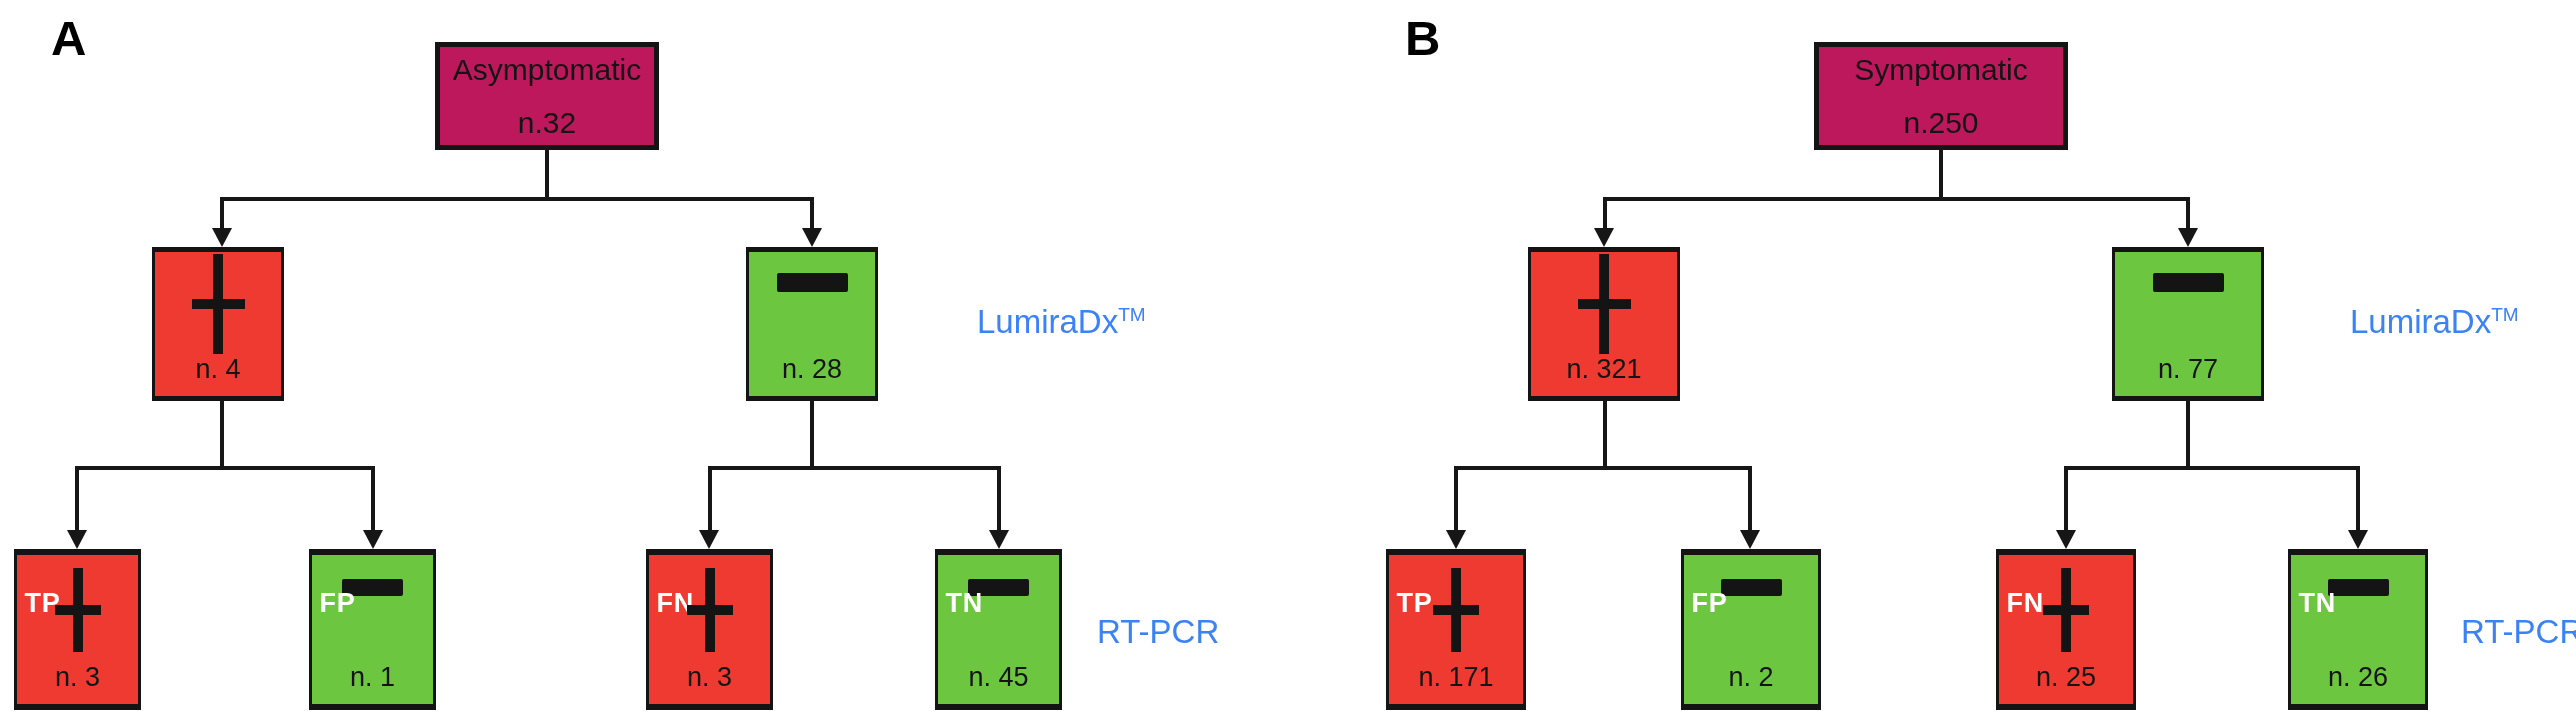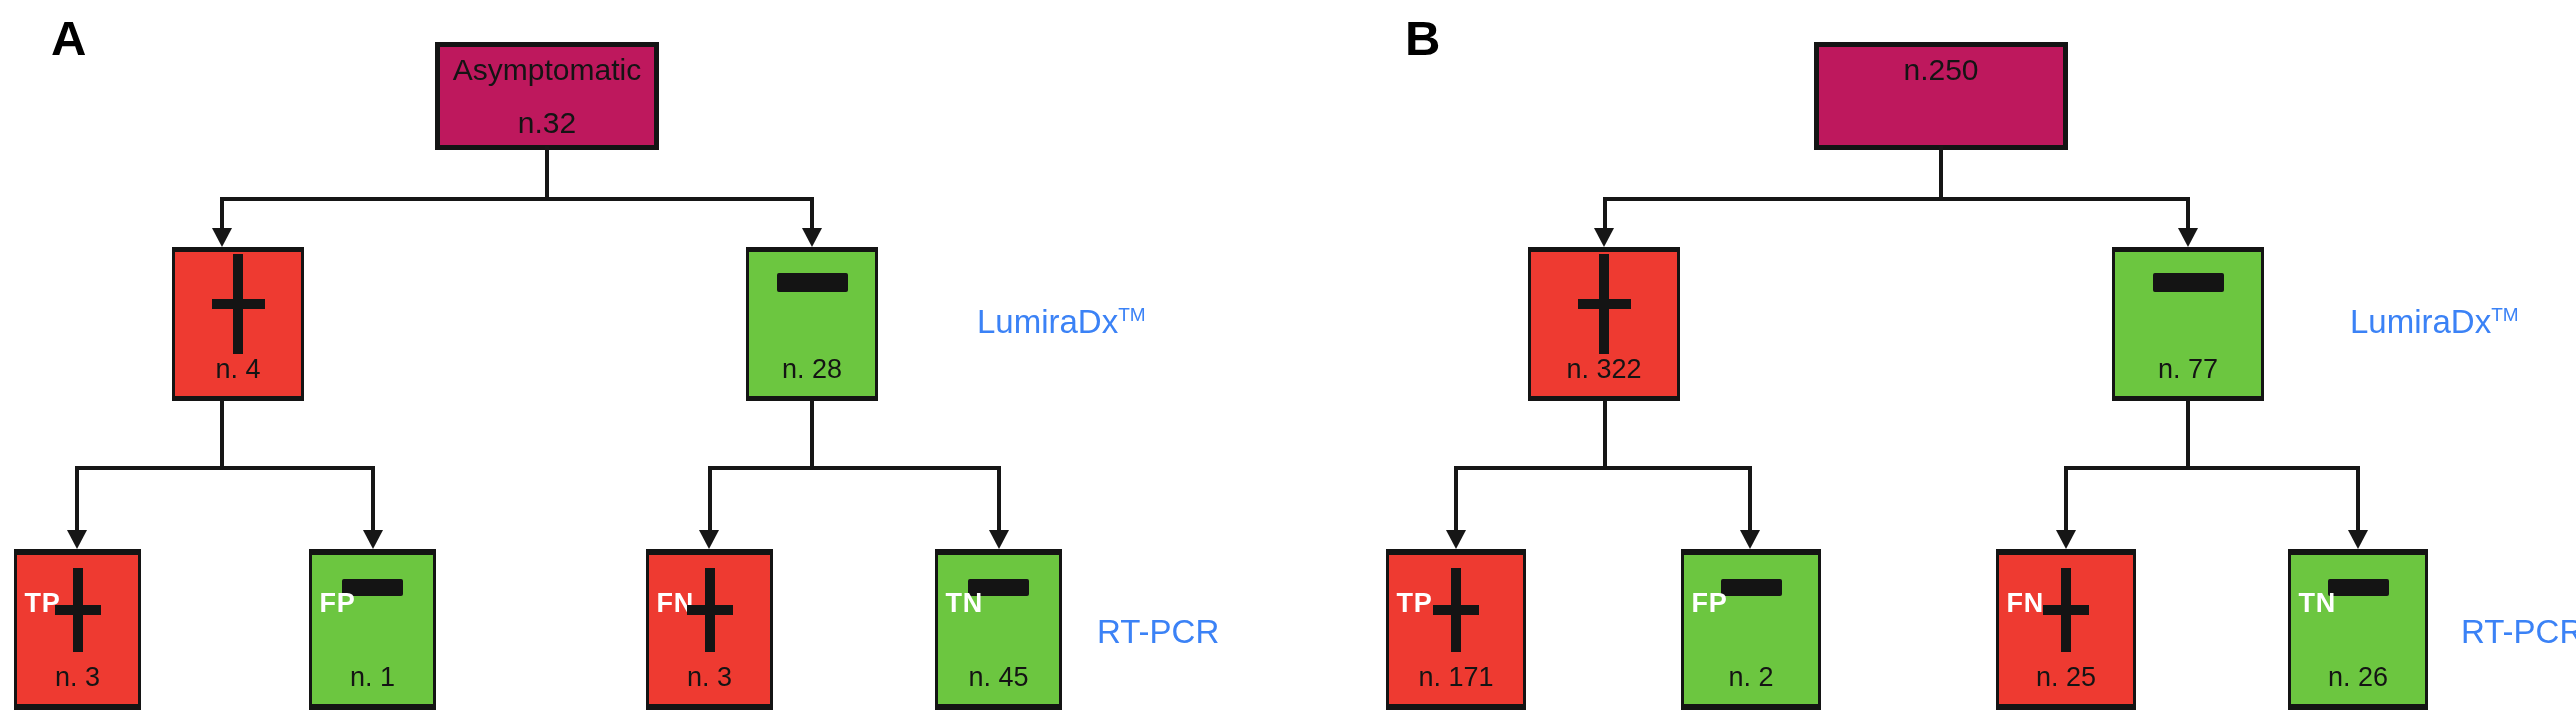--- a/index.html
+++ b/index.html
@@ -60,21 +60,21 @@
     <div>n.32</div>
   </div>
 
   <div class="vline" style="left:545px;top:146px;height:55px;"></div>
   <div class="hline" style="left:220px;top:197px;width:594px;"></div>
   <div class="vline" style="left:220px;top:197px;height:33px;"></div>
   <div class="arrow" style="left:212px;top:228px;"></div>
   <div class="vline" style="left:810px;top:197px;height:33px;"></div>
   <div class="arrow" style="left:802px;top:228px;"></div>
 
-  <div class="node mid-node pos" style="left:172px;top:247px;width:132px;height:154px;">
+  <div class="node mid-node pos" style="left:152px;top:247px;width:132px;height:154px;">
     <div class="sign-area">
         <div class="plus"></div>
       </div>
     <div class="count">n. 4</div>
   </div>
   <div class="node mid-node neg" style="left:746px;top:247px;width:132px;height:154px;">
     <div class="sign-area">
         <div class="minus"></div>
       </div>
     <div class="count">n. 28</div>
@@ -123,35 +123,36 @@
         <div class="minus"></div>
       </div>
     <div class="count">n. 45</div>
   </div>
 
   <div class="side-label" style="left:1097px;top:613px;">RT-PCR</div>
 
   <div class="panel-letter" style="left:1405px;top:14px;">B</div>
 
   <div class="node root-node" style="left:1814px;top:42px;width:254px;height:108px;">
+    <div>Symptomatic</div>
     <div>n.250</div>
   </div>
 
   <div class="vline" style="left:1939px;top:146px;height:55px;"></div>
   <div class="hline" style="left:1603px;top:197px;width:587px;"></div>
   <div class="vline" style="left:1603px;top:197px;height:33px;"></div>
   <div class="arrow" style="left:1594px;top:228px;"></div>
   <div class="vline" style="left:2186px;top:197px;height:33px;"></div>
   <div class="arrow" style="left:2178px;top:228px;"></div>
 
   <div class="node mid-node pos" style="left:1528px;top:247px;width:152px;height:154px;">
     <div class="sign-area">
         <div class="plus"></div>
       </div>
-    <div class="count">n. 322</div>
+    <div class="count">n. 321</div>
   </div>
   <div class="node mid-node neg" style="left:2112px;top:247px;width:152px;height:154px;">
     <div class="sign-area">
         <div class="minus"></div>
       </div>
     <div class="count">n. 77</div>
   </div>
 
   <div class="side-label" style="left:2350px;top:303px;"><span>LumiraDx</span><sup>TM</sup></div>
 

